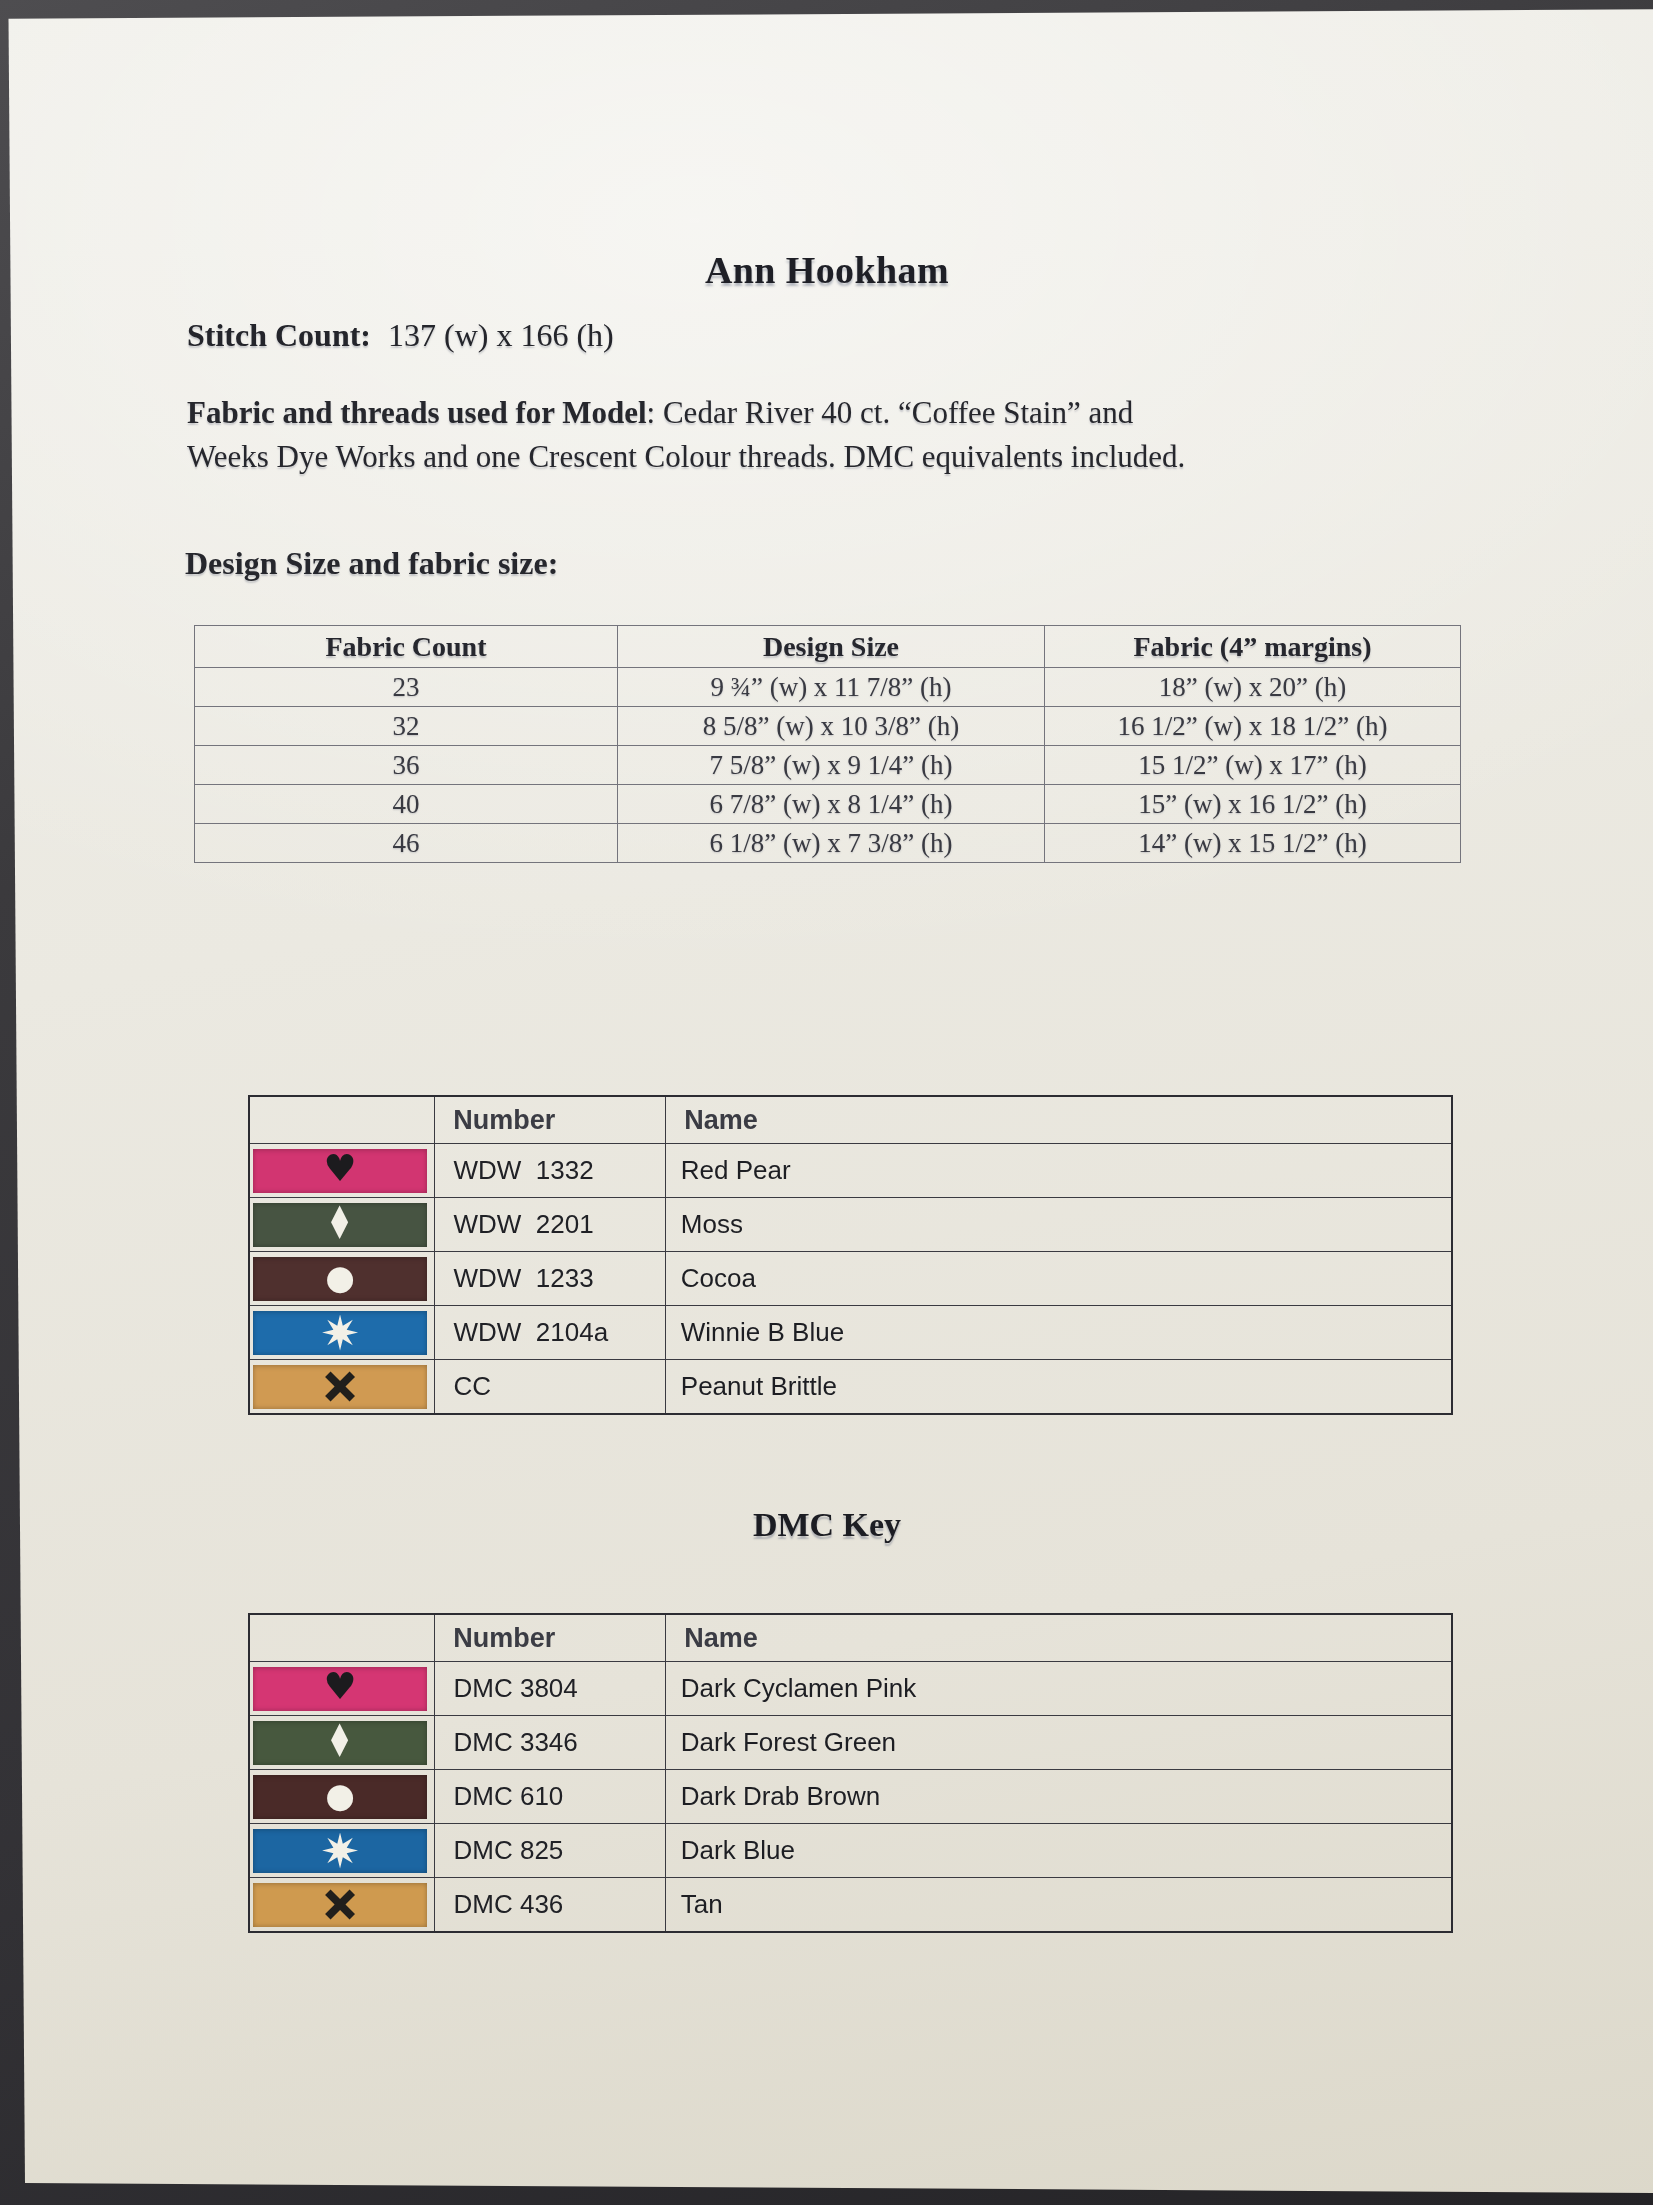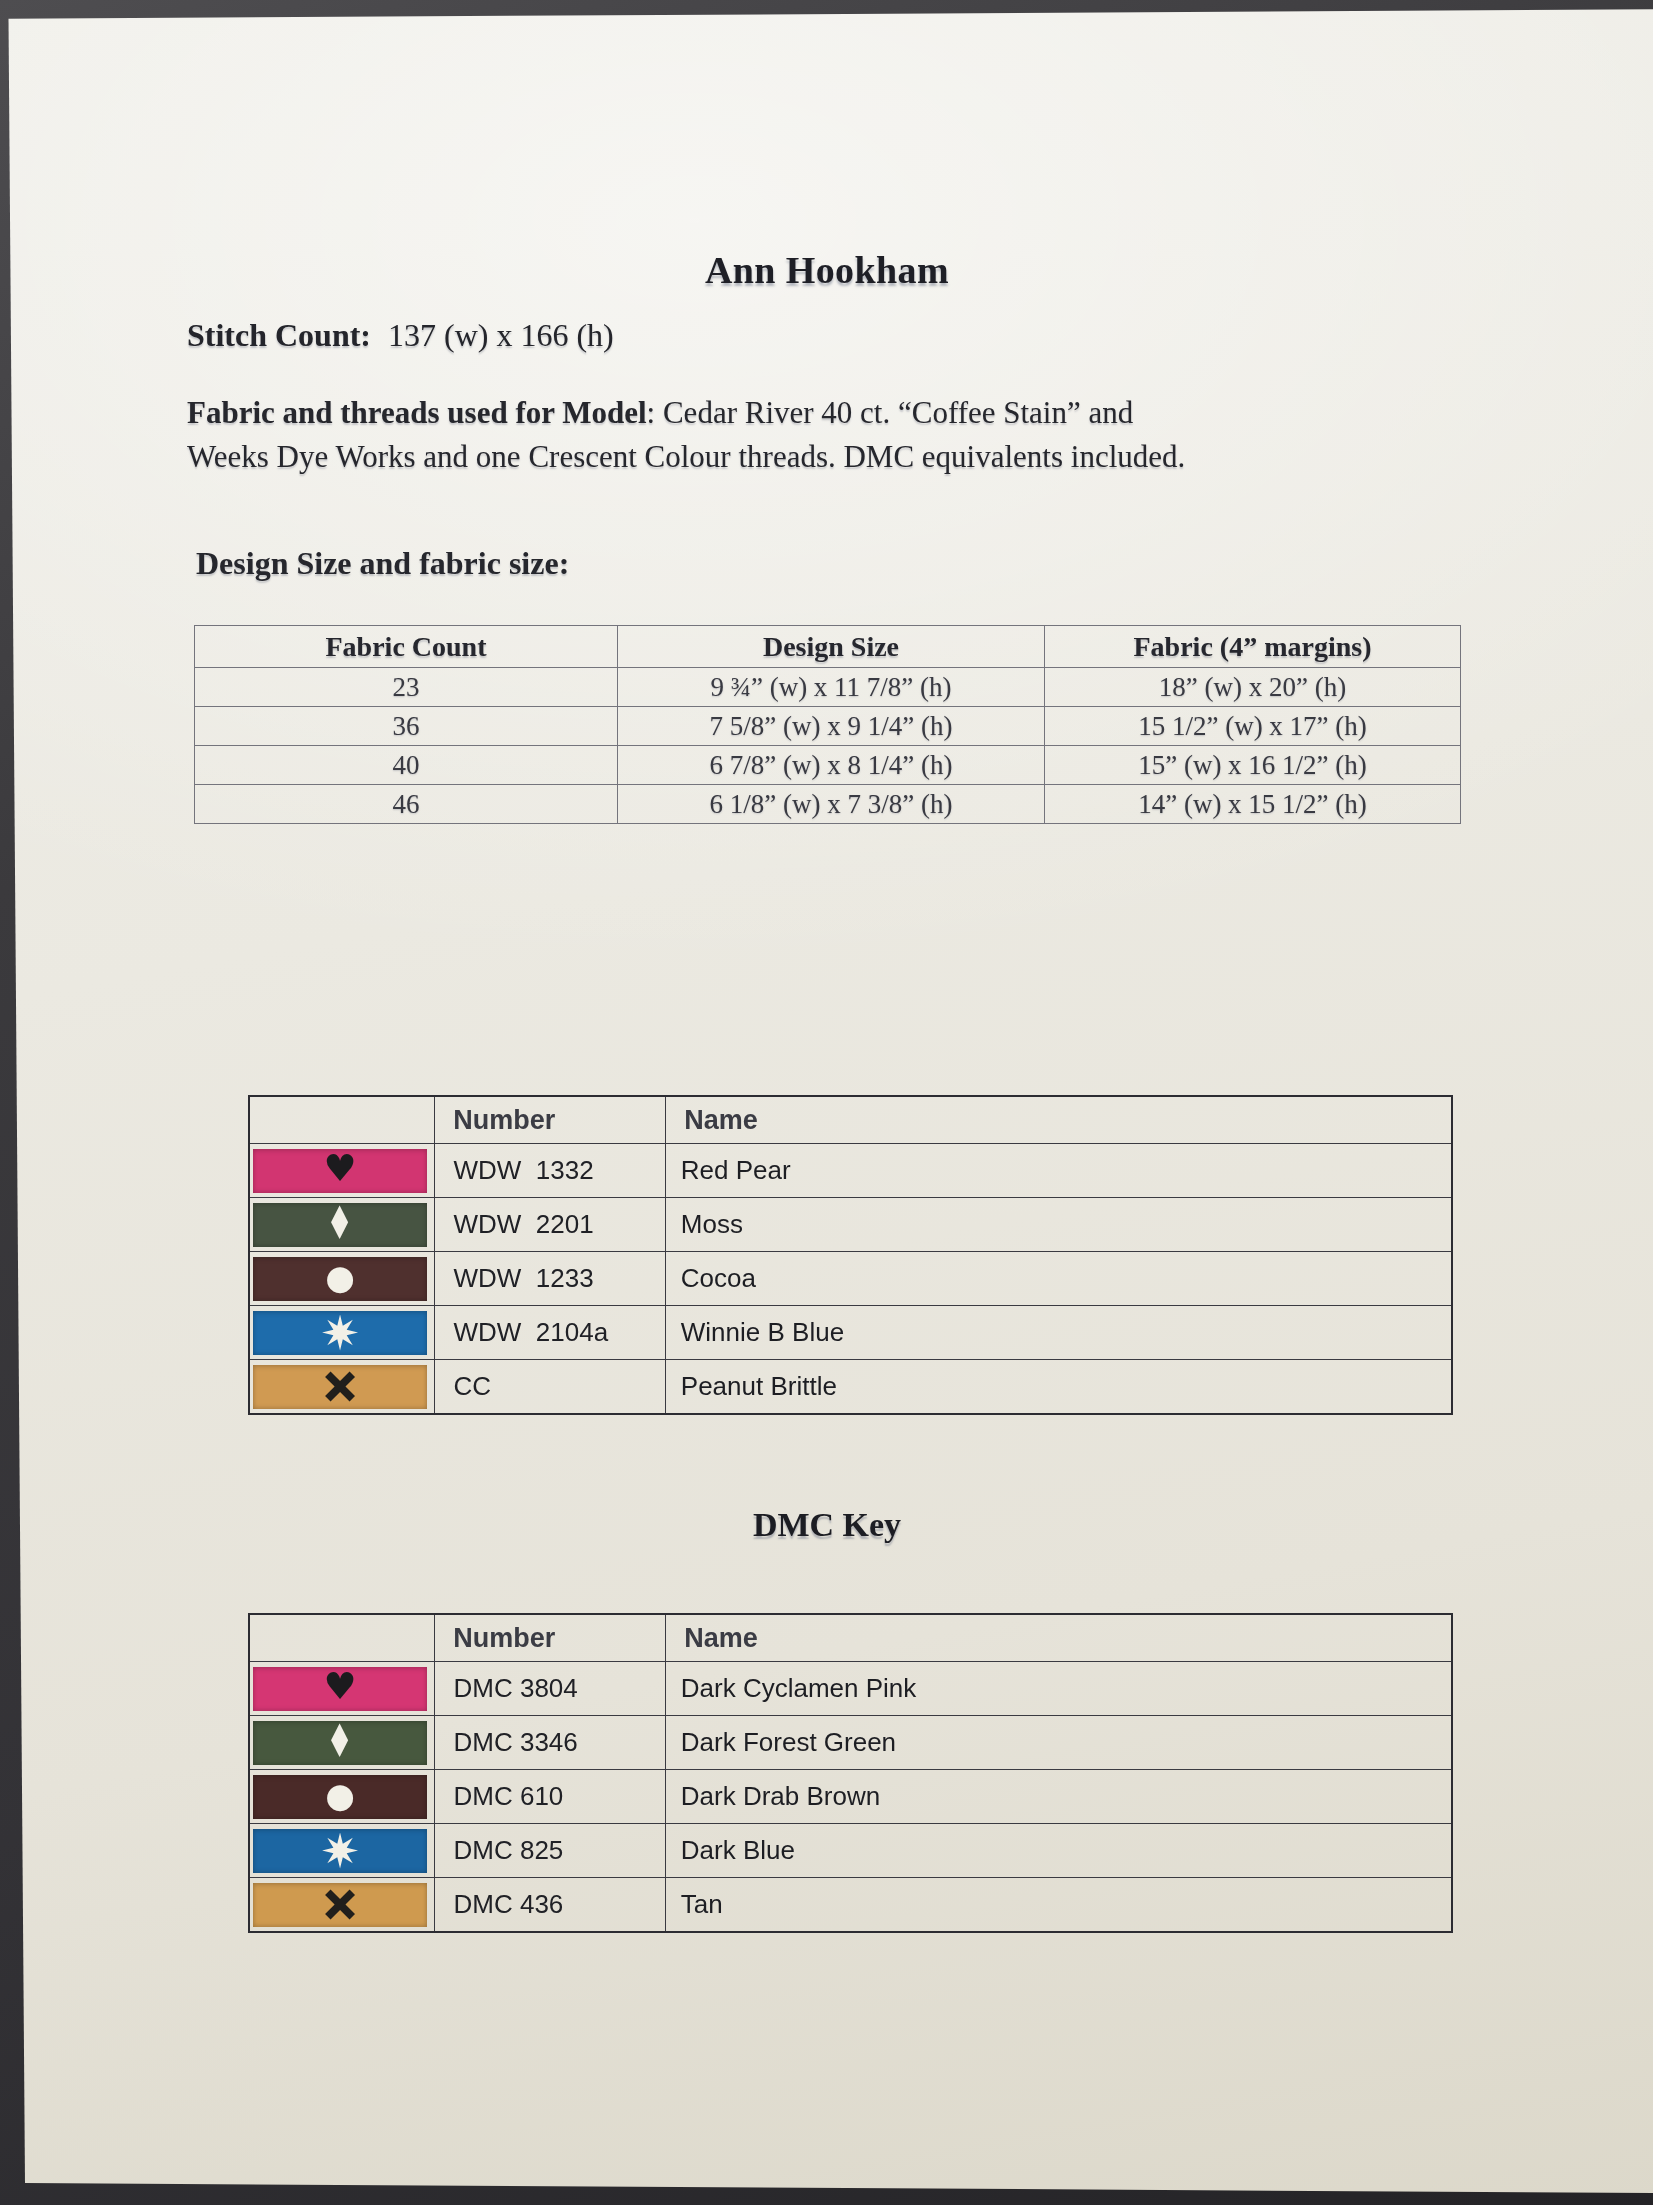--- a/index.html
+++ b/index.html
@@ -15,21 +15,21 @@
   .title{position:absolute;left:0;width:100%;top:248px;text-align:center;
          font:700 38px/44px "Liberation Serif","DejaVu Serif",serif;color:#1e1f26;
          text-shadow:0 3.4px 2.5px rgba(80,90,115,.40);letter-spacing:0.4px;}
   .stitch-line{position:absolute;left:187px;top:316px;
          font:400 32px/39px "Liberation Serif","DejaVu Serif",serif;color:#24252b;
          text-shadow:0 1.7px 1.7px rgba(90,95,115,.30);}
   .stitch-line .val{margin-left:17px;}
   .fabric-para{position:absolute;left:187px;top:391px;width:1207px;
          font:400 31px/44px "Liberation Serif","DejaVu Serif",serif;color:#26272d;
          text-shadow:0 1.7px 1.7px rgba(90,95,115,.28);}
-  .design-heading{position:absolute;left:196px;top:544px;
+  .design-heading{position:absolute;left:185px;top:544px;
          font:700 32px/39px "Liberation Serif","DejaVu Serif",serif;color:#26272d;
          text-shadow:0 1.7px 1.7px rgba(90,95,115,.30);}
   
   .design-table{position:absolute;left:194px;top:625px;width:1266px;
          border-collapse:collapse;table-layout:fixed;
          font-family:"Liberation Serif","DejaVu Serif",serif;
          border:1.7px solid #6d6d75;}
   .design-table th,.design-table td{border:1.7px solid #74747c;text-align:center;padding:0;}
   .design-table th{height:41px;font-size:28px;font-weight:700;color:#26272e;
          text-shadow:0 1.7px 1.7px rgba(90,95,115,.30);}
@@ -97,20 +97,25 @@
             <th data-name="design-column-header">Fabric (4” margins)</th>
           </tr>
         </thead>
       <tbody id="design-body">
           <tr data-name="design-table-row">
             <td data-name="fabric-count-cell">23</td>
             <td data-name="design-size-cell">9 ¾” (w) x 11 7/8” (h)</td>
             <td data-name="fabric-size-cell">18” (w) x 20” (h)</td>
           </tr>
           <tr data-name="design-table-row">
+            <td data-name="fabric-count-cell">32</td>
+            <td data-name="design-size-cell">8 5/8” (w) x 10 3/8” (h)</td>
+            <td data-name="fabric-size-cell">16 1/2” (w) x 18 1/2” (h)</td>
+          </tr>
+          <tr data-name="design-table-row">
             <td data-name="fabric-count-cell">36</td>
             <td data-name="design-size-cell">7 5/8” (w) x 9 1/4” (h)</td>
             <td data-name="fabric-size-cell">15 1/2” (w) x 17” (h)</td>
           </tr>
           <tr data-name="design-table-row">
             <td data-name="fabric-count-cell">40</td>
             <td data-name="design-size-cell">6 7/8” (w) x 8 1/4” (h)</td>
             <td data-name="fabric-size-cell">15” (w) x 16 1/2” (h)</td>
           </tr>
           <tr data-name="design-table-row">

